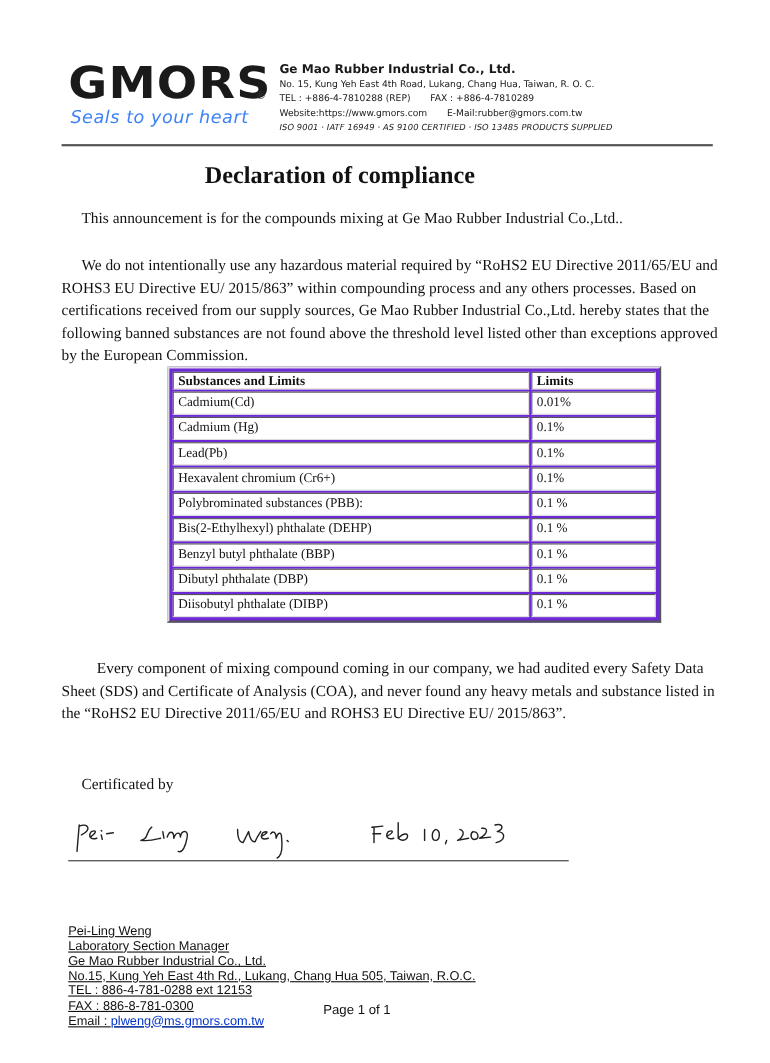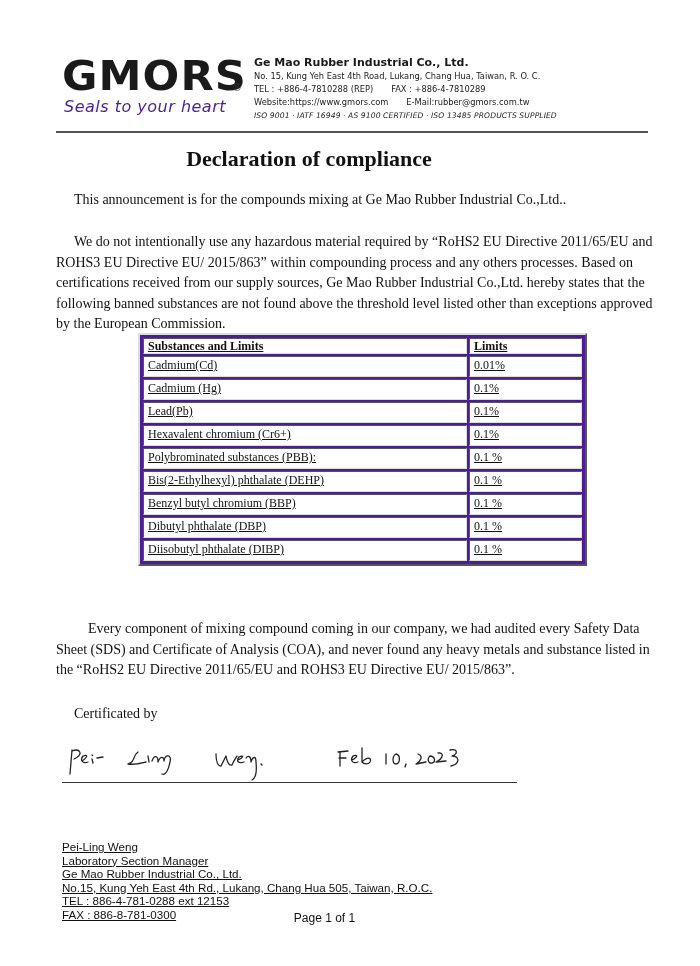--- a/index.html
+++ b/index.html
@@ -4,40 +4,40 @@
 <style>
   html, body { margin:0; padding:0; background:#ffffff; }
   body { width:700px; height:966px; position:relative; overflow:hidden; color:#111; }
 
   .letterhead { position:absolute; left:62px; top:56px; width:560px; height:74px; }
   .logo { position:absolute; left:0; top:0; width:180px; height:66px; }
   .logo-word { position:absolute; left:0; top:0; font-family:"DejaVu Sans", sans-serif; font-weight:bold;
     font-size:40px; letter-spacing:1px; color:#1a1a1a; line-height:40px; transform:scaleX(1.08); transform-origin:left top; }
   .logo-reg { position:absolute; left:170px; top:26px; font-family:"DejaVu Sans", sans-serif; font-size:10px; color:#333; }
   .logo-tag { position:absolute; left:2px; top:41px; font-family:"DejaVu Sans", sans-serif; font-style:italic;
-    font-size:16px; color:#4c1d95; letter-spacing:0.5px; }
+    font-size:16px; color:#3b82f6; letter-spacing:0.5px; }
 
   .company-block { position:absolute; left:192px; top:0; font-family:"DejaVu Sans", sans-serif; color:#1a1a1a; }
   .company-name { font-weight:bold; font-size:11px; line-height:14px; margin-top:0; }
   .company-line { font-size:8.3px; line-height:13px; }
   .company-line span + span { margin-left:18px; }
   .company-certs { font-size:7.6px; font-style:italic; line-height:13px; letter-spacing:0.1px; }
 
   .header-rule { position:absolute; left:56px; top:131px; width:592px; height:2px; background:#555; }
 
   .title { position:absolute; left:0; width:618px; top:146px; text-align:center;
     font-family:"Liberation Serif", serif; font-weight:bold; font-size:22px; color:#111; }
 
   .para { position:absolute; font-family:"Liberation Serif", serif; font-size:14px; line-height:20.5px; color:#111; }
   .p1 { left:74px; top:190px; width:600px; }
   .p2 { left:56px; top:232px; width:606px; text-indent:18px; }
-  .p3 { left:56px; top:619px; width:606px; text-indent:32px; }
+  .p3 { left:56px; top:599px; width:606px; text-indent:32px; }
   .p4 { left:74px; top:704px; }
 
-  .table-wrap { position:absolute; left:138px; top:333px; width:443px; border:2px solid; border-color:#ddd #555 #555 #ddd; background:#4c1d95; padding:1px;text-decoration:underline; }
+  .table-wrap { position:absolute; left:152px; top:333px; width:443px; border:2px solid; border-color:#ddd #555 #555 #ddd; background:#6d28d9; padding:1px; }
   table.subs { border-collapse:separate; border-spacing:2px; width:100%; }
   table.subs td { font-family:"Liberation Serif", serif; font-size:12px; color:#111; height:19px; padding:0 4px;
     border:1px solid; border-color:#555 #ddd #ddd #555; background:#fff; vertical-align:top; line-height:16px; }
   table.subs tr.hdr td { font-weight:bold; height:14px; line-height:14px; }
   table.subs td.lim { width:103px; }
 
   .signature { position:absolute; left:66px; top:742px; width:470px; height:50px; }
   .sig-rule { position:absolute; left:62px; top:782px; width:455px; height:1px; background:#333; }
 
   .contact { position:absolute; left:62px; top:840px; font-family:"Liberation Sans", sans-serif; font-size:11.6px; line-height:13.6px; color:#111;text-decoration:underline; }
@@ -98,21 +98,21 @@
         </tr>
     <tr>
           <td>Polybrominated substances (PBB):</td>
           <td class="lim">0.1 %</td>
         </tr>
     <tr>
           <td>Bis(2-Ethylhexyl) phthalate (DEHP)</td>
           <td class="lim">0.1 %</td>
         </tr>
     <tr>
-          <td>Benzyl butyl chromium (BBP)</td>
+          <td>Benzyl butyl phthalate (BBP)</td>
           <td class="lim">0.1 %</td>
         </tr>
     <tr>
           <td>Dibutyl phthalate (DBP)</td>
           <td class="lim">0.1 %</td>
         </tr>
     <tr>
           <td>Diisobutyl phthalate (DIBP)</td>
           <td class="lim">0.1 %</td>
         </tr>
@@ -145,15 +145,16 @@
 </svg>
 <div class="sig-rule"></div>
 
 <div class="contact">
   <div>Pei-Ling Weng</div>
   <div>Laboratory Section Manager</div>
   <div>Ge Mao Rubber Industrial Co., Ltd.</div>
   <div>No.15, Kung Yeh East 4th Rd., Lukang, Chang Hua 505, Taiwan, R.O.C.</div>
   <div>TEL : 886-4-781-0288 ext 12153</div>
   <div>FAX : 886-8-781-0300</div>
+  <div><span>Email : </span><a>plweng@ms.gmors.com.tw</a></div>
 </div>
 
 <div class="page-num">Page 1 of 1</div>
 
 </body></html>

